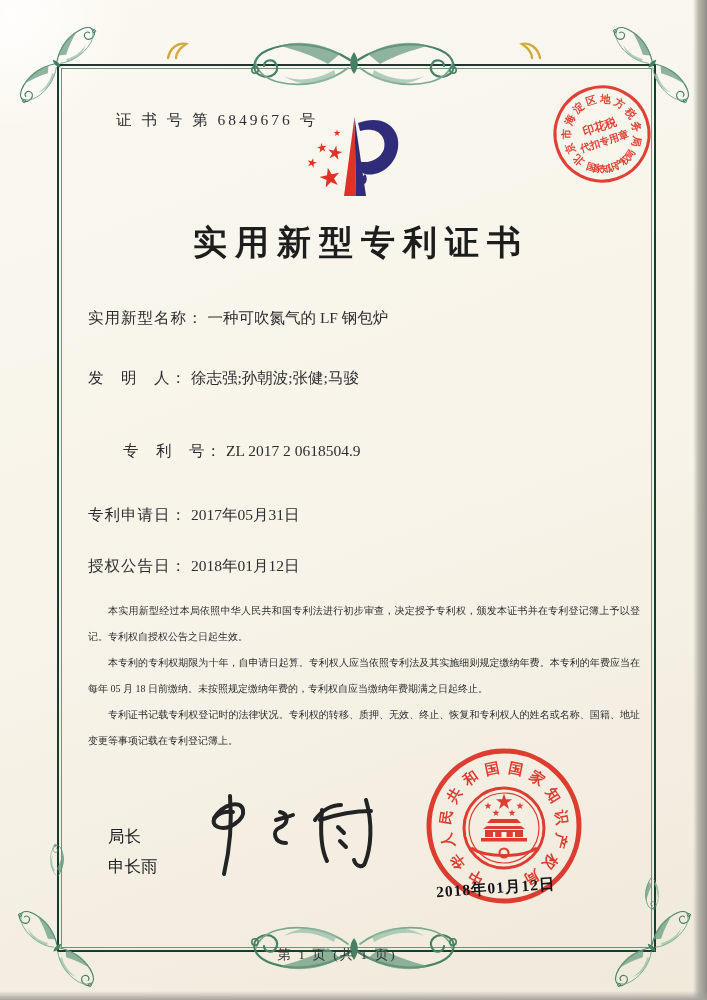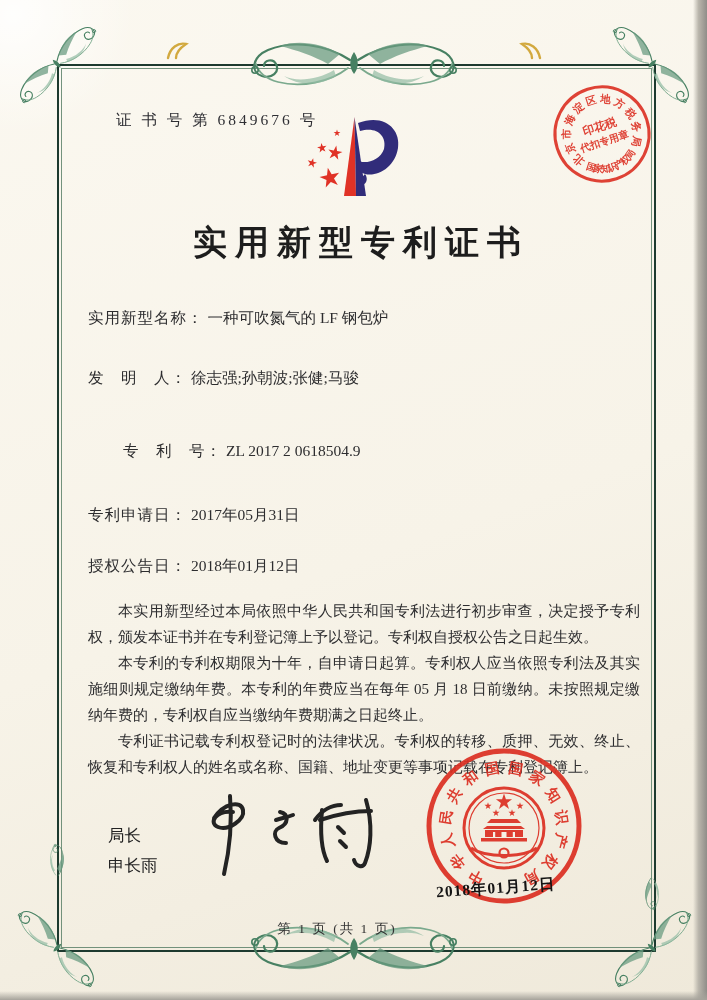--- a/index.html
+++ b/index.html
@@ -20,29 +20,29 @@
   .orn-layer{position:absolute;left:0;top:0;width:707px;height:1000px;z-index:2;pointer-events:none;}
   .cert-no{position:absolute;left:84px;top:110px;font-size:15.5px;letter-spacing:3px;color:#2e2e33;z-index:3;margin-left:32px;}
   .logo{position:absolute;left:288px;top:103px;width:130px;height:100px;z-index:3;}
   .stamp{position:absolute;left:540px;top:72px;width:124px;height:124px;z-index:4;opacity:.9;}
   .title{position:absolute;left:57px;width:472px;top:220px;text-align:right;
     font-size:34px;font-weight:bold;letter-spacing:8px;color:#1d1d1d;z-index:3;}
   .field{position:absolute;left:88px;font-size:15.5px;color:#2d2d2f;z-index:3;white-space:nowrap;}
   .f1{top:308px;} .f2{top:368px;} .f3{top:441px;margin-left:35px;} .f4{top:465px;margin-top:40px;} .f5{top:513px;} .f6{top:556px;}
   .field .lab{letter-spacing:1px;}
   .field .val{margin-left:4px;}
-  .paras{position:absolute;left:88px;top:598px;width:552px;font-size:15px;line-height:26px;
+  .paras{position:absolute;left:88px;top:598px;width:552px;font-size:10px;line-height:26px;
     text-align:justify;color:#2e2e30;z-index:3;}
   .paras p{margin:0;text-indent:2em;}
-  .officer{position:absolute;left:108px;top:822px;font-size:16.5px;line-height:30px;color:#222;z-index:3;font-family:Liberation Mono, monospace;}
+  .officer{position:absolute;left:108px;top:822px;font-size:16.5px;line-height:30px;color:#222;z-index:3;}
   .signature{position:absolute;left:180px;top:790px;width:210px;height:92px;z-index:3;}
   .seal{position:absolute;left:411px;top:733px;width:186px;height:186px;z-index:4;opacity:.92;}
   .seal-date{position:absolute;left:436px;top:878px;font-size:15.5px;font-weight:bold;color:#141414;
     letter-spacing:1px;transform:rotate(-4deg);z-index:5;white-space:nowrap;}
-  .footer{position:absolute;left:57px;width:560px;top:920px;text-align:center;
+  .footer{position:absolute;left:57px;width:560px;top:946px;text-align:center;
     font-size:13.5px;letter-spacing:2px;color:#333;z-index:3;}
   
   .stamp text,.seal text{fill:#dc2f22;font-weight:bold;font-family:"Liberation Serif",serif;}
   [data-arc] text{dominant-baseline:central;}
 </style>
 </head>
 <body>
 
 <div class="page">
 

